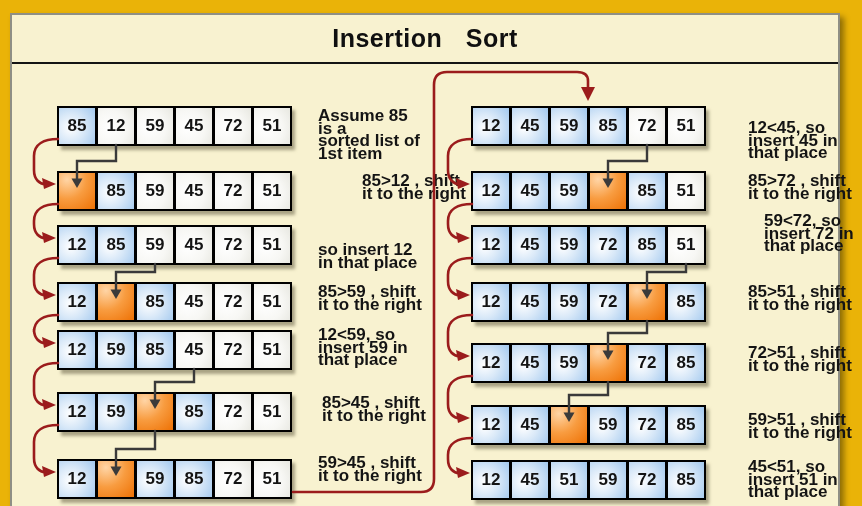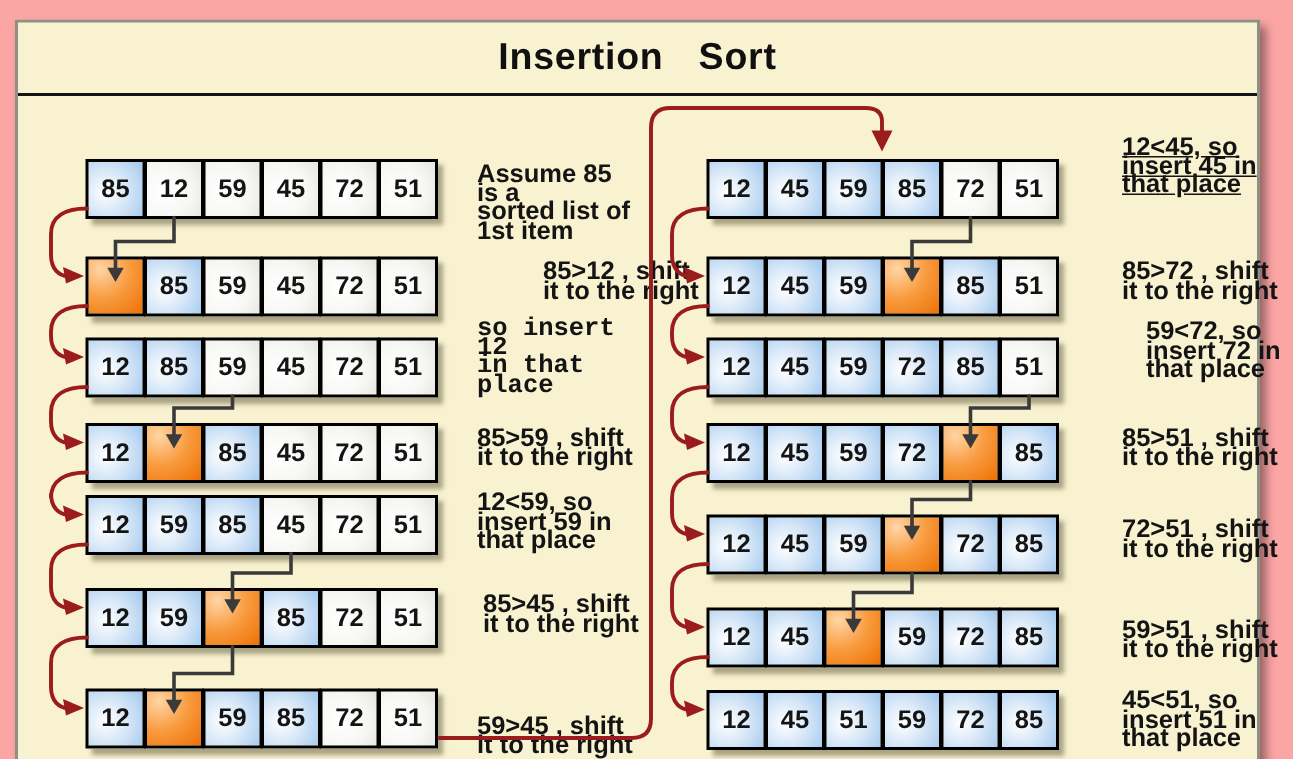--- a/index.html
+++ b/index.html
@@ -1,17 +1,17 @@
 <!DOCTYPE html>
 <html><head>
 <meta charset="utf-8">
 <style>
   html,body{margin:0;padding:0;background:#ffffff;}
   .stage{
-    position:relative;width:862px;height:506px;background:#fca5a5;
+    position:relative;width:862px;height:506px;background:#eab308;
     overflow:hidden;font-family:"Liberation Sans",sans-serif;
   }
   .frame{
     position:absolute;left:10px;top:13px;width:826px;height:520px;
     background:#f8f2d0;border:2px solid #8f8f85;
     box-shadow:4px 4px 6px rgba(0,0,0,0.40);
   }
   .titlebar{
     position:absolute;left:0;top:0;width:100%;height:47px;
     border-bottom:2px solid #141414;
@@ -77,21 +77,21 @@
       <div class="note" style="left: 318px; top: 175px; margin-left: 44px;">85&gt;12 , shift
 it to the right</div>
       <div class="array-row" style="left: 57px; top: 225px;">
         <div class="cell sorted">12</div>
         <div class="cell sorted">85</div>
         <div class="cell unsorted">59</div>
         <div class="cell unsorted">45</div>
         <div class="cell unsorted">72</div>
         <div class="cell unsorted">51</div>
       </div>
-      <div class="note" style="left: 318px; top: 214px; font-family: Liberation Mono, monospace;">so insert 12
+      <div class="note" style="left: 318px; top: 244px;">so insert 12
 in that place</div>
       <div class="array-row" style="left: 57px; top: 282px;">
         <div class="cell sorted">12</div>
         <div class="cell gap"></div>
         <div class="cell sorted">85</div>
         <div class="cell unsorted">45</div>
         <div class="cell unsorted">72</div>
         <div class="cell unsorted">51</div>
       </div>
       <div class="note" style="left: 318px; top: 286px;">85&gt;59 , shift
@@ -118,31 +118,31 @@
       <div class="note" style="left: 322px; top: 397px;">85&gt;45 , shift
 it to the right</div>
       <div class="array-row" style="left: 57px; top: 459px;">
         <div class="cell sorted">12</div>
         <div class="cell gap"></div>
         <div class="cell sorted">59</div>
         <div class="cell sorted">85</div>
         <div class="cell unsorted">72</div>
         <div class="cell unsorted">51</div>
       </div>
-      <div class="note" style="left: 318px; top: 457px; margin-top: 21px;">59&gt;45 , shift
+      <div class="note" style="left: 318px; top: 457px;">59&gt;45 , shift
 it to the right</div>
       <div class="array-row" style="left: 471px; top: 106px;">
         <div class="cell sorted">12</div>
         <div class="cell sorted">45</div>
         <div class="cell sorted">59</div>
         <div class="cell sorted">85</div>
         <div class="cell unsorted">72</div>
         <div class="cell unsorted">51</div>
       </div>
-      <div class="note" style="left: 748px; top: 92px; text-decoration: underline;">12&lt;45, so
+      <div class="note" style="left: 748px; top: 122px;">12&lt;45, so
 insert 45 in
 that place</div>
       <div class="array-row" style="left: 471px; top: 171px;">
         <div class="cell sorted">12</div>
         <div class="cell sorted">45</div>
         <div class="cell sorted">59</div>
         <div class="cell gap"></div>
         <div class="cell sorted">85</div>
         <div class="cell unsorted">51</div>
       </div>

